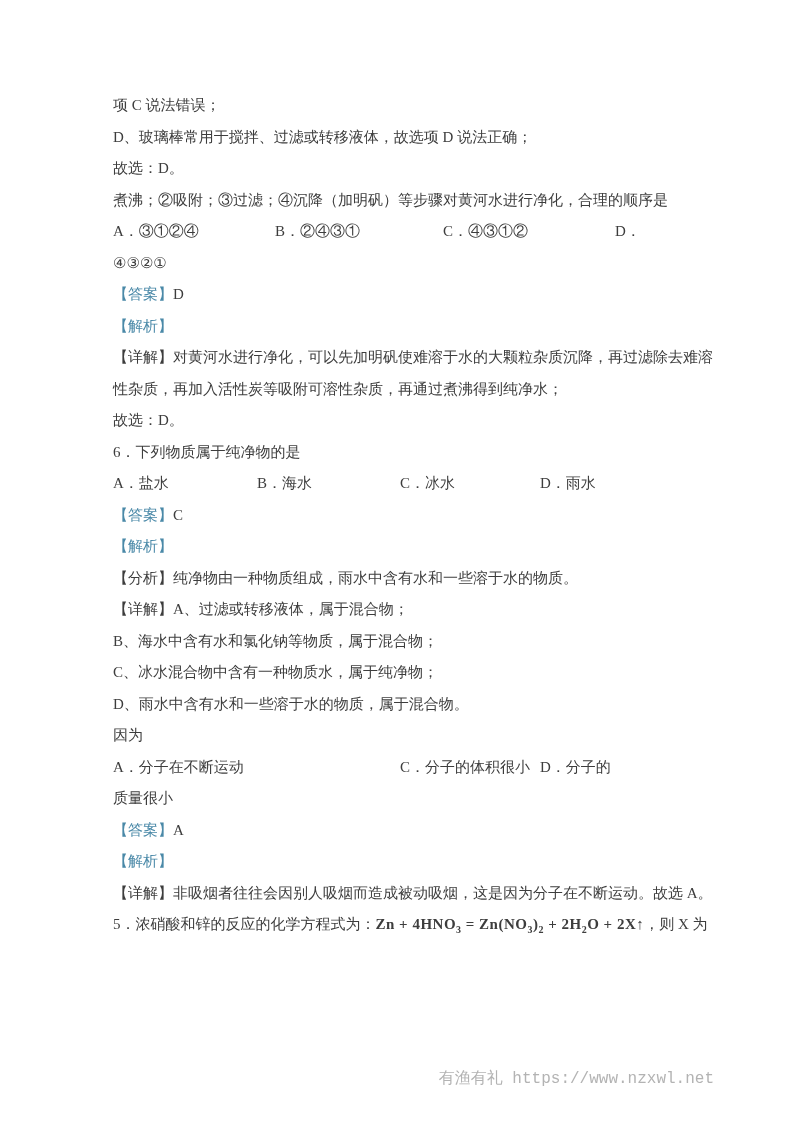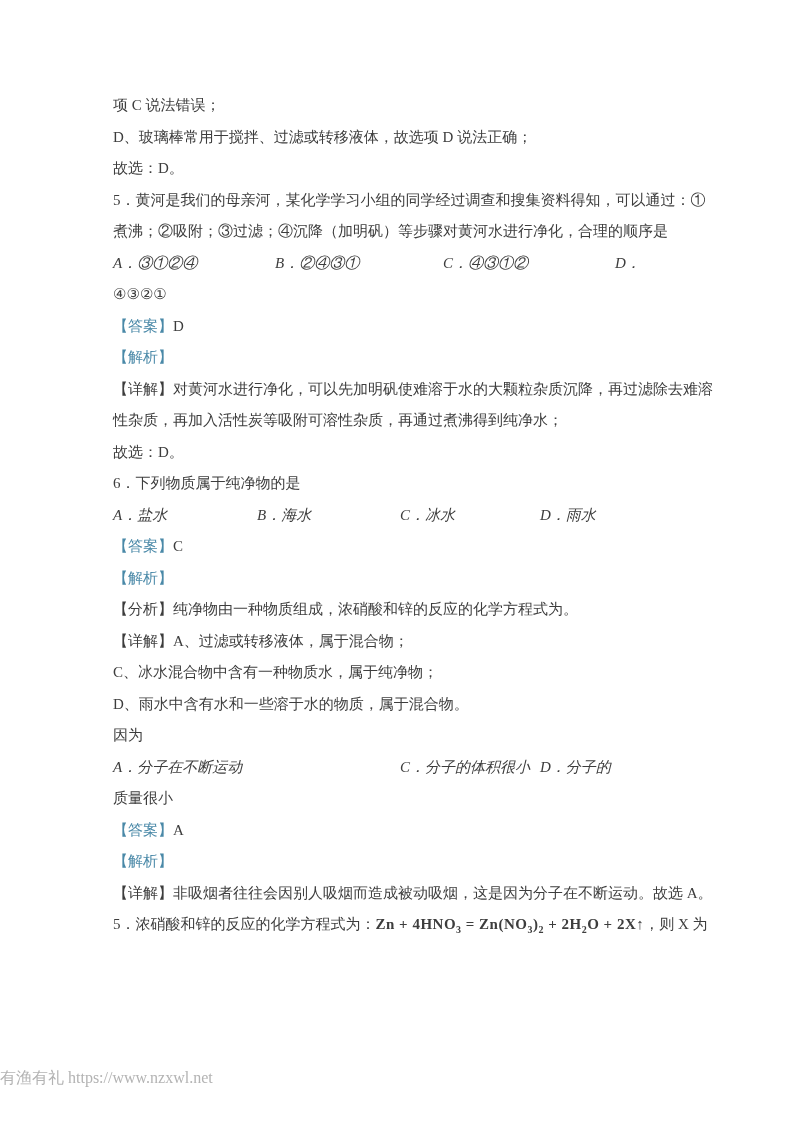--- a/index.html
+++ b/index.html
@@ -18,51 +18,50 @@
     top: 90px;
     width: 575px;
     font-size: 15px;
   }
   .line {
     height: 31.5px;
     line-height: 31.5px;
     white-space: nowrap;
   }
   .opts { position: relative; }
-  .opt { position: absolute; top: 0; font-style: italic; }
+  .opt { position: absolute; top: 0; }
   
   .q5-a { left: 0; }   .q5-b { left: 162px; }
   .q5-c { left: 330px; } .q5-d { left: 502px; }
   
   .s-a { left: 0; }    .s-b { left: 144px; }
   .s-c { left: 287px; } .s-d { left: 427px; }
   .blue { }
   sub { font-size: 10px; line-height: 0; }
   .eq { letter-spacing: 0.5px; font-weight: bold; }
   .footer {
     position: absolute;
     left: 0;
     right: 0;
     top: 1068px;
-    text-align: left;
-    font-family: Liberation Serif, serif;
+    text-align: right;
+    font-family: Liberation Mono, monospace;
     font-size: 16px;
   }
 </style>
 </head>
 <body>
 
 <div class="page" style="color: rgb(61, 61, 61);">
   <div class="content">
 
     <div class="line">项 C 说法错误；</div>
     <div class="line">D、玻璃棒常用于搅拌、过滤或转移液体，故选项 D 说法正确；</div>
     <div class="line">故选：D。</div>
 
-    <div class="line">5．黄河是我们的母亲河，某化学学习小组的同学经过调查和搜集资料得知，可以通过：①</div>
     <div class="line">煮沸；②吸附；③过滤；④沉降（加明矾）等步骤对黄河水进行净化，合理的顺序是</div>
     <div class="line opts">
       <span class="opt q5-a">A．③①②④</span>
       <span class="opt q5-b">B．②④③①</span>
       <span class="opt q5-c">C．④③①②</span>
       <span class="opt q5-d">D．</span>
     </div>
     <div class="line">④③②①</div>
     <div class="line">
       <span class="blue" style="color: rgb(74, 137, 168);">【答案】</span><span>D</span>
@@ -80,22 +79,23 @@
       <span class="opt s-b">B．海水</span>
       <span class="opt s-c">C．冰水</span>
       <span class="opt s-d">D．雨水</span>
     </div>
     <div class="line">
       <span class="blue" style="color: rgb(74, 137, 168);">【答案】</span><span>C</span>
     </div>
     <div class="line">
       <span class="blue" style="color: rgb(74, 137, 168);">【解析】</span>
     </div>
-    <div class="line">【分析】纯净物由一种物质组成，浓硝酸和锌的反应的化学方程式为。</div>
+    <div class="line">【分析】纯净物由一种物质组成，雨水中含有水和一些溶于水的物质。</div>
     <div class="line">【详解】A、过滤或转移液体，属于混合物；</div>
+    <div class="line">B、海水中含有水和氯化钠等物质，属于混合物；</div>
     <div class="line">C、冰水混合物中含有一种物质水，属于纯净物；</div>
     <div class="line">D、雨水中含有水和一些溶于水的物质，属于混合物。</div>
 
     <div class="line">因为</div>
     <div class="line opts">
       <span class="opt s-a">A．分子在不断运动</span>
       <span class="opt s-c">C．分子的体积很小</span>
       <span class="opt s-d">D．分子的</span>
     </div>
     <div class="line">质量很小</div>

